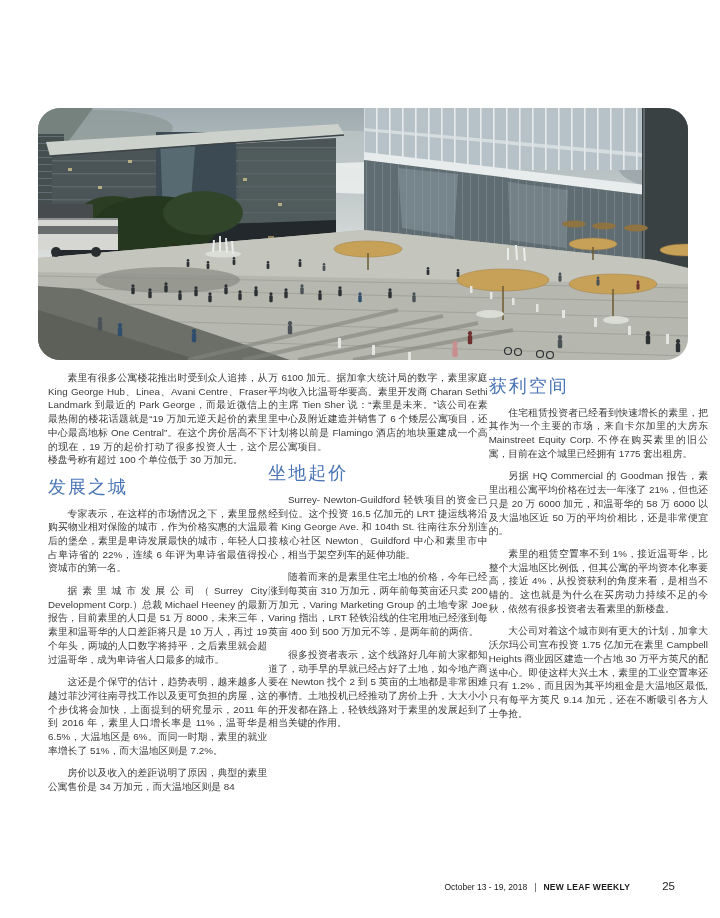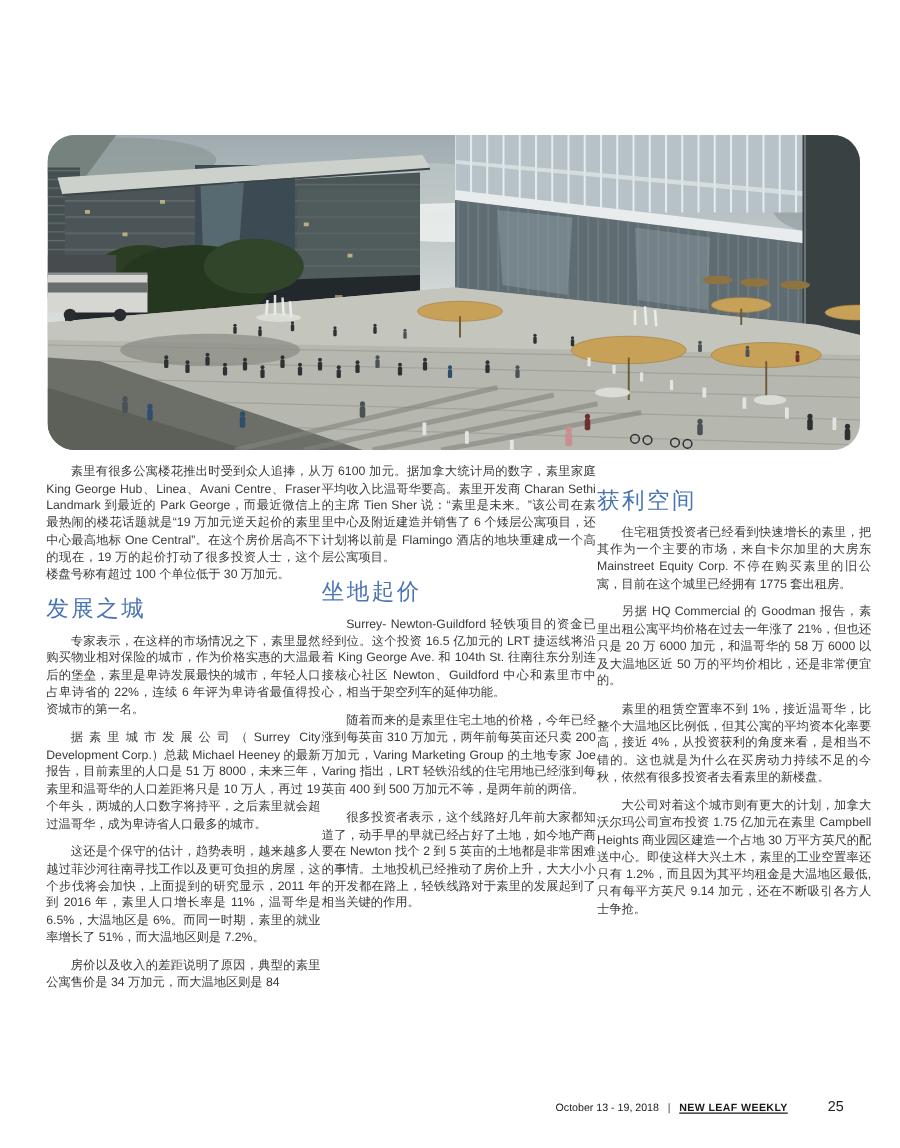--- a/index.html
+++ b/index.html
@@ -1,32 +1,32 @@
 <!DOCTYPE html>
 <html><head>
 <meta charset="utf-8">
 <style>
   html,body{margin:0;padding:0;background:#ffffff;}
   .page{position:relative;width:720px;height:918px;background:#ffffff;overflow:hidden;
         font-family:"Liberation Sans","DejaVu Sans",sans-serif;}
   .hero{position:absolute;left:38px;top:108px;width:650px;height:252px;
         border-radius:22px;overflow:hidden;background:#cfd4d3;}
   .hero svg{display:block;width:100%;height:100%;}
-  .columns{position:absolute;left:37px;top:371px;width:660px;display:flex;gap:1px;}
+  .columns{position:absolute;left:48px;top:371px;width:660px;display:flex;gap:1px;}
   .col{flex:1;min-width:0;}
   .para{margin:0 0 9px;font-size:9.8px;line-height:13.7px;text-align:justify;color:#3a3a3a;}
   .para.indent{text-indent:2em;}
   .heading{margin:10px 0 8px;font-size:18px;line-height:1.2;color:#4a75b5;
            font-weight:400;letter-spacing:2px;}
-  .heading.first{margin-top:19px;}
+  .heading.first{margin-top:5px;}
   .leaf-wrap{display:inline-block;width:8px;height:11px;margin-left:3px;vertical-align:-1px;}
   .footer{position:absolute;top:859px;left:35px;width:640px;display:flex;
           justify-content:flex-end;align-items:baseline;font-size:8.5px;color:#1a1a1a;}
   .footer .sep{margin:0 7px;color:#444;}
-  .footer .mag{font-weight:bold;letter-spacing:.3px;text-decoration:underline;}
+  .footer .mag{font-weight:bold;letter-spacing:.3px;}
   .footer .pagenum{margin-left:32px;font-size:11.5px;color:#222;margin-top:21px;}
 </style>
 </head>
 <body>
 
 <div class="page">
 
   <figure class="hero" style="margin:0">
     <svg viewBox="0 0 650 252" preserveAspectRatio="none">
       <defs>

